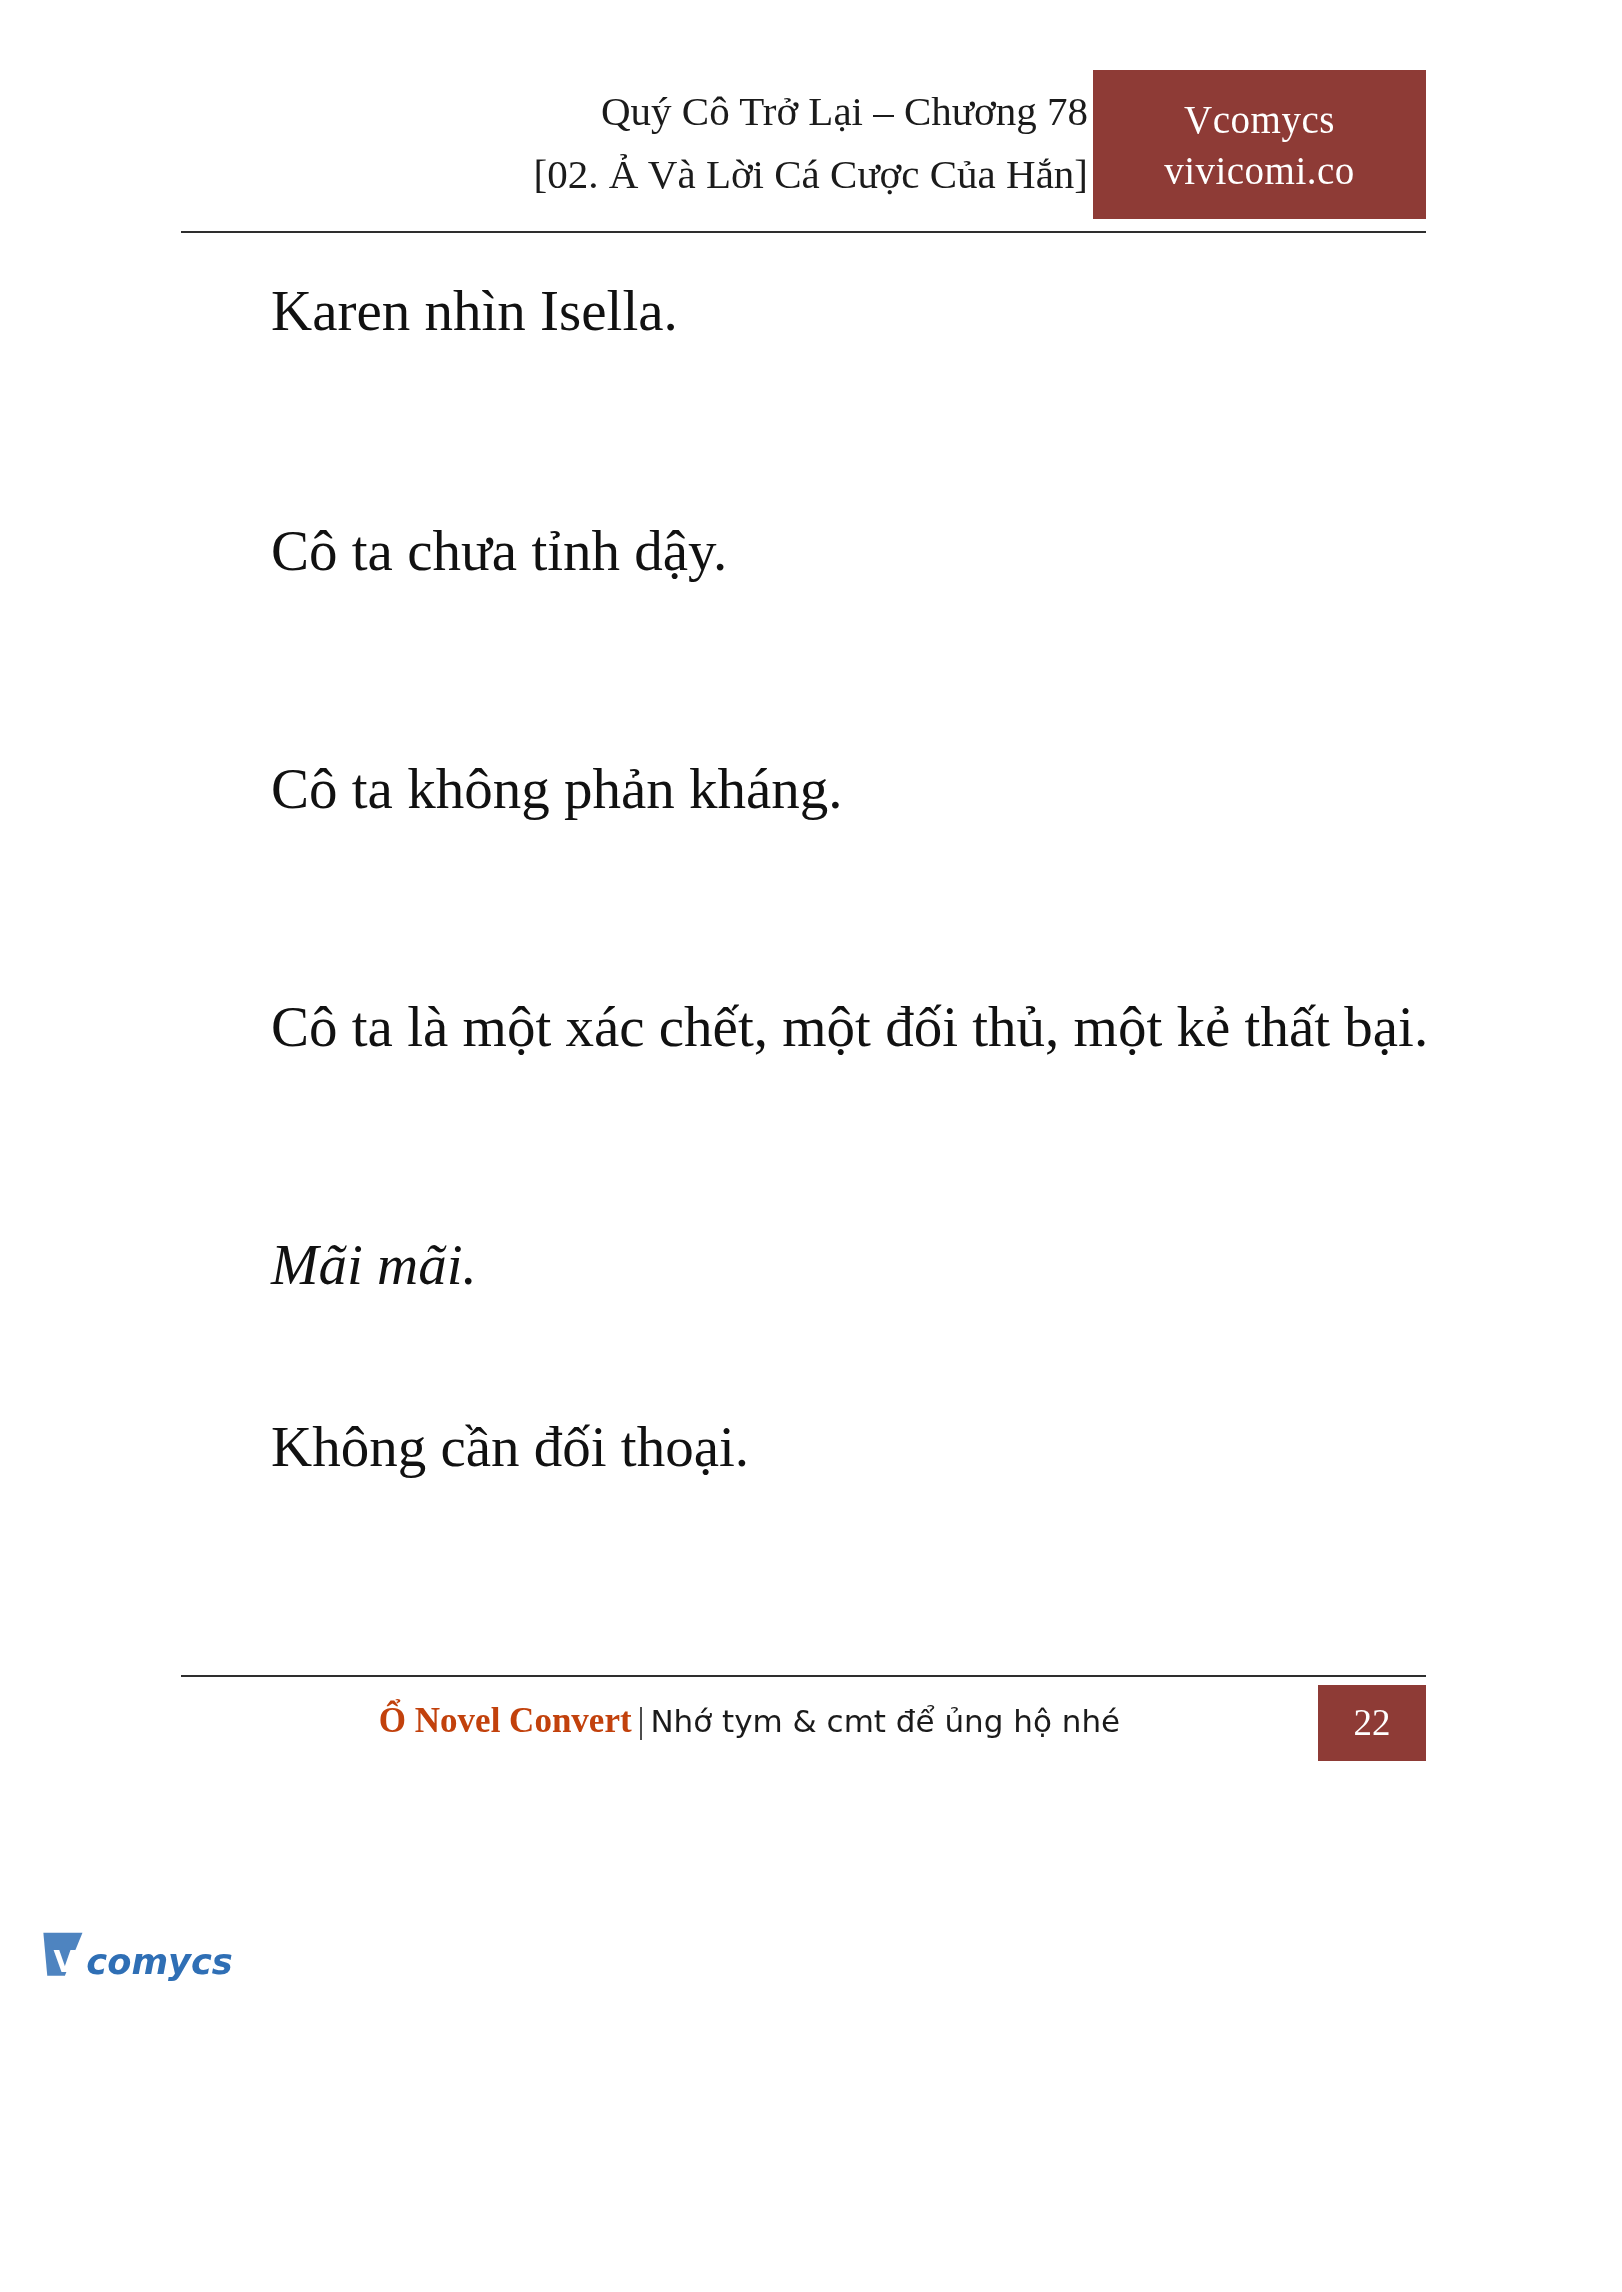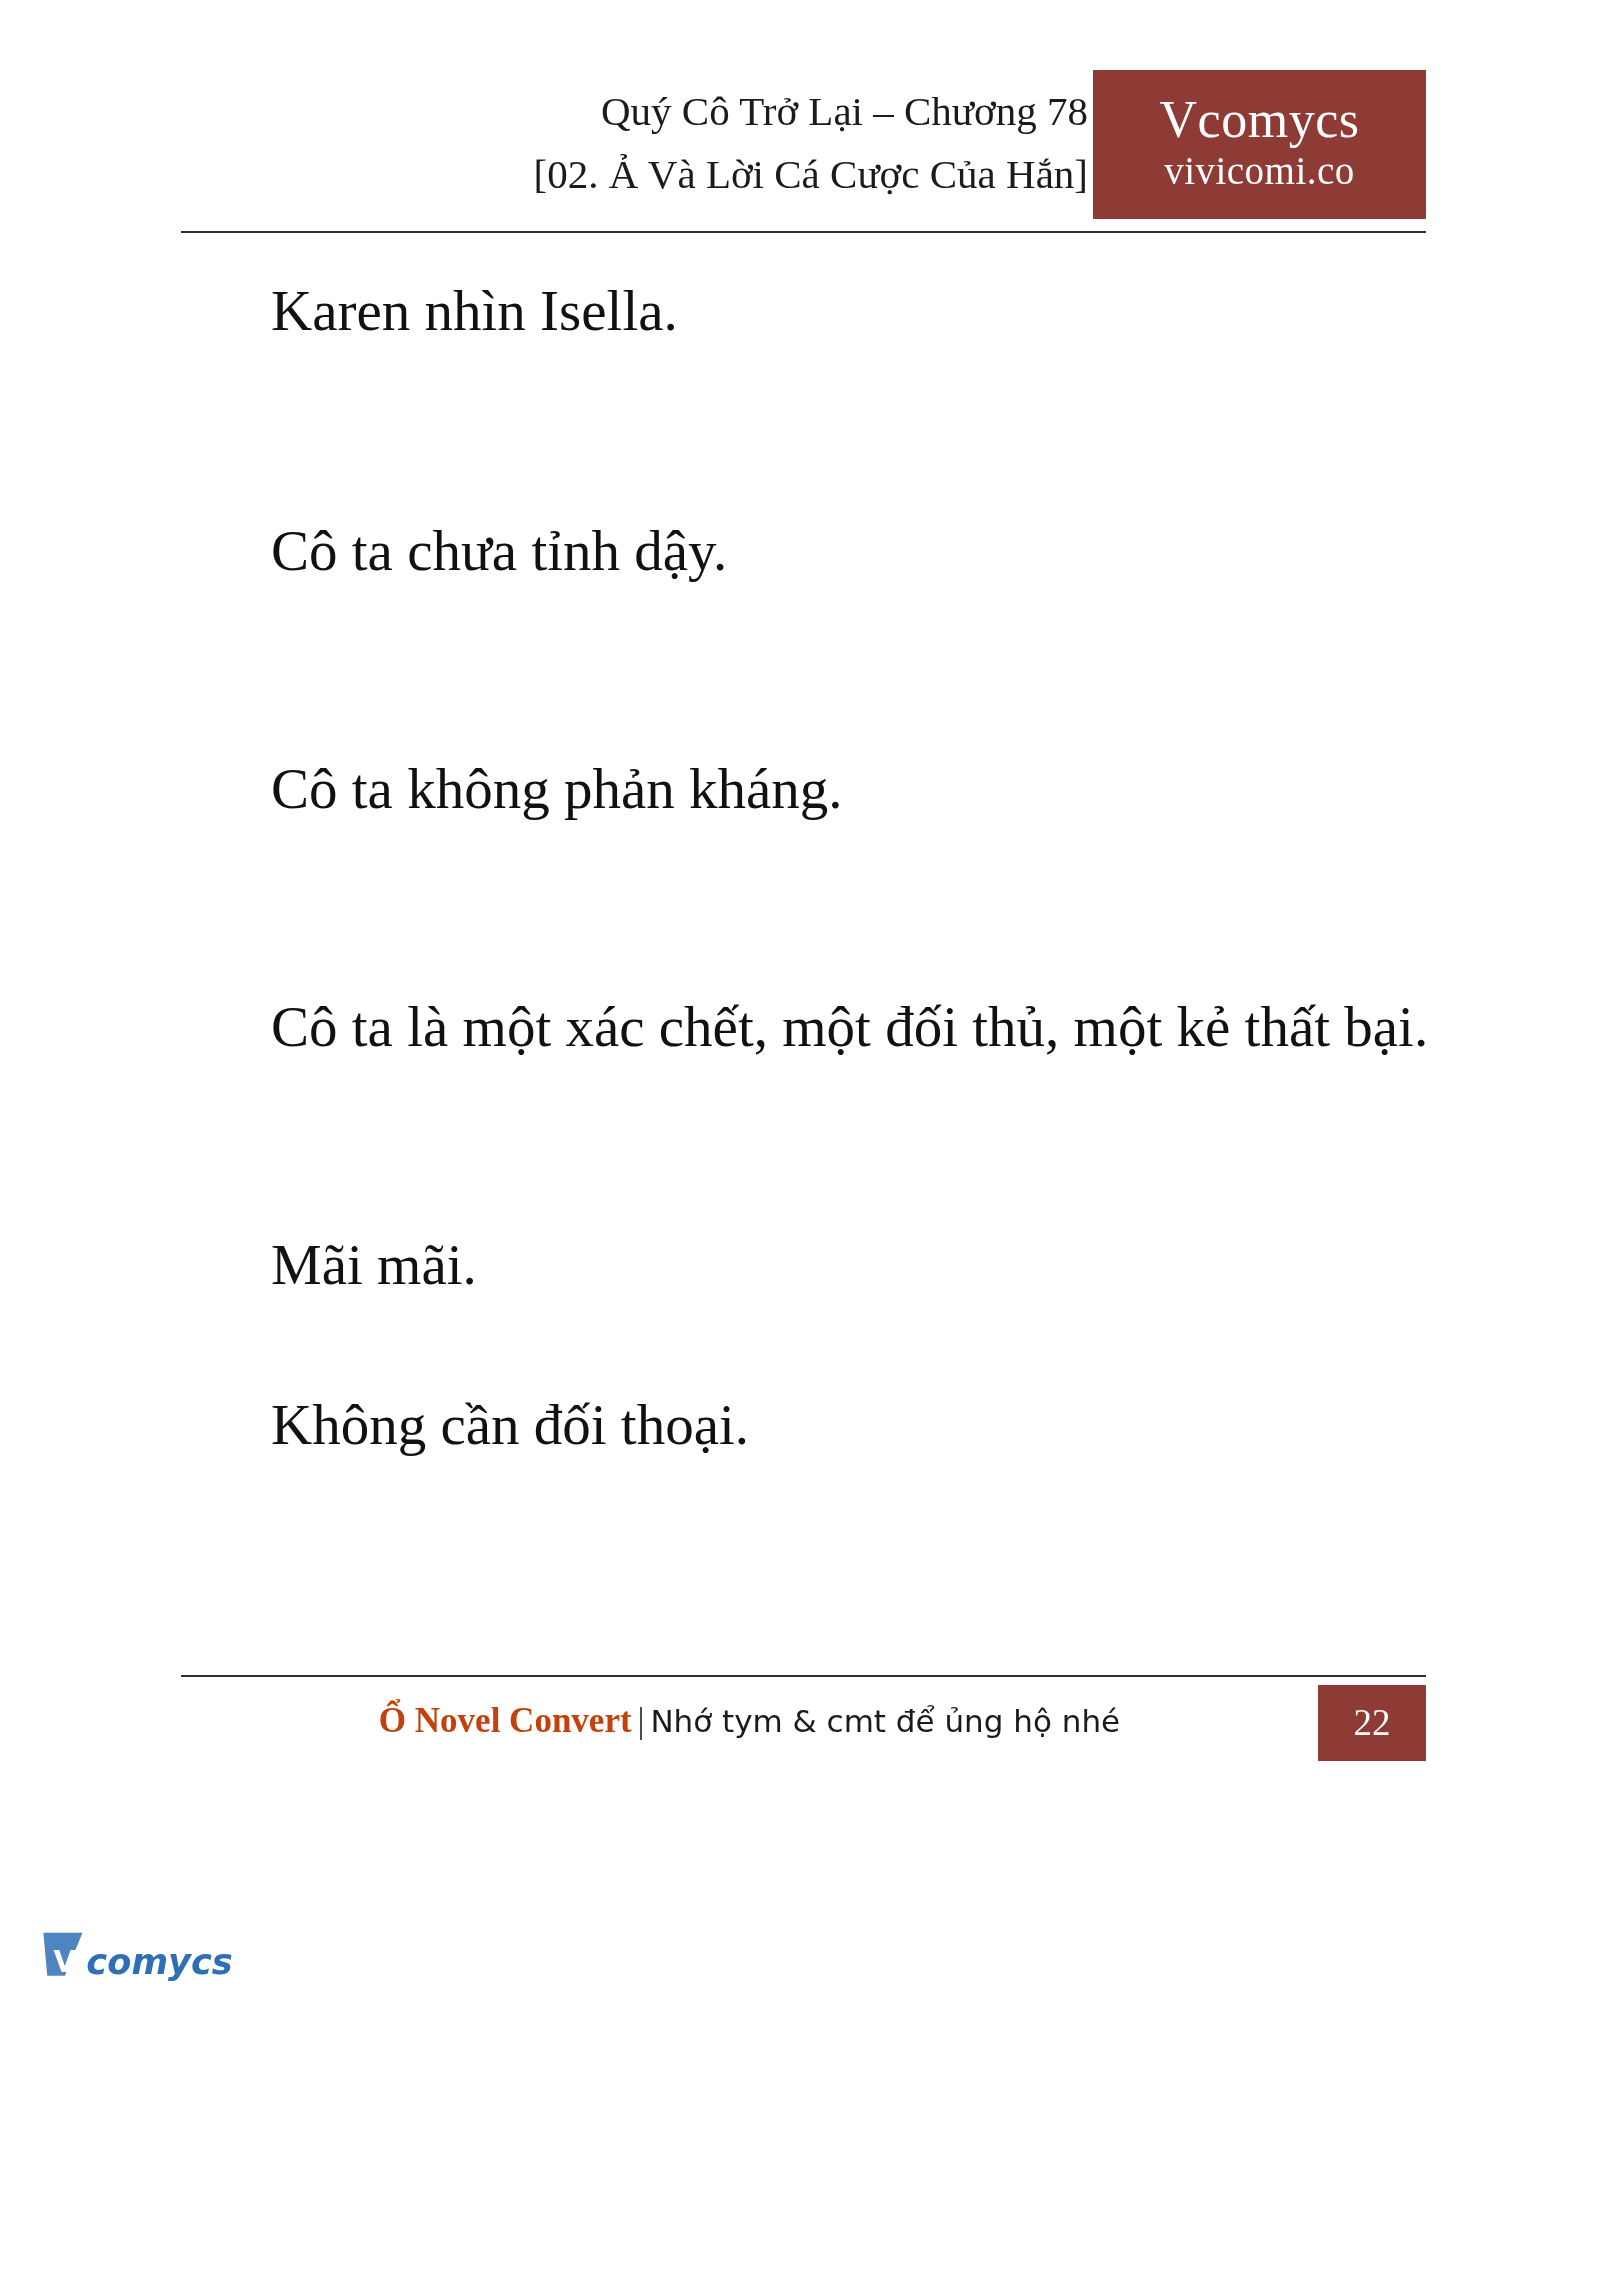--- a/index.html
+++ b/index.html
@@ -54,21 +54,21 @@
     height: 149px;
     background: #8e3b36;
     color: #ffffff;
     display: flex;
     flex-direction: column;
     align-items: center;
     justify-content: center;
     gap: 3.9px;
   }
   .header-badge .line1 {
-    font-size: 52px;
+    font-size: 39px;
     line-height: 47px;
     letter-spacing: 0.5px;
   }
   .header-badge .line2 {
     font-size: 39px;
     line-height: 47px;
     letter-spacing: 0.5px;
   }
 
   
@@ -83,21 +83,21 @@
     line-height: 73px;
     color: #111111;
     margin: 0 0 94px 0;
     text-indent: 90px;
     text-align: left;
   }
   .para.p1 { margin-bottom: 167px; }
   .para.p2 { margin-bottom: 165px; }
   .para.p3 { margin-bottom: 165px; }
   .para.p4 { margin-bottom: 165px; }
-  .para.p5 { margin-bottom: 87px; }
+  .para.p5 { margin-bottom: 109px; font-style: italic; }
   .para.p6 { margin-bottom: 16px; }
 
   
   .footer {
     position: absolute;
     left: 181px;
     bottom: 277px;
     width: 1245px;
     border-top: 2.9px solid #2e2e2e;
     box-sizing: border-box;

